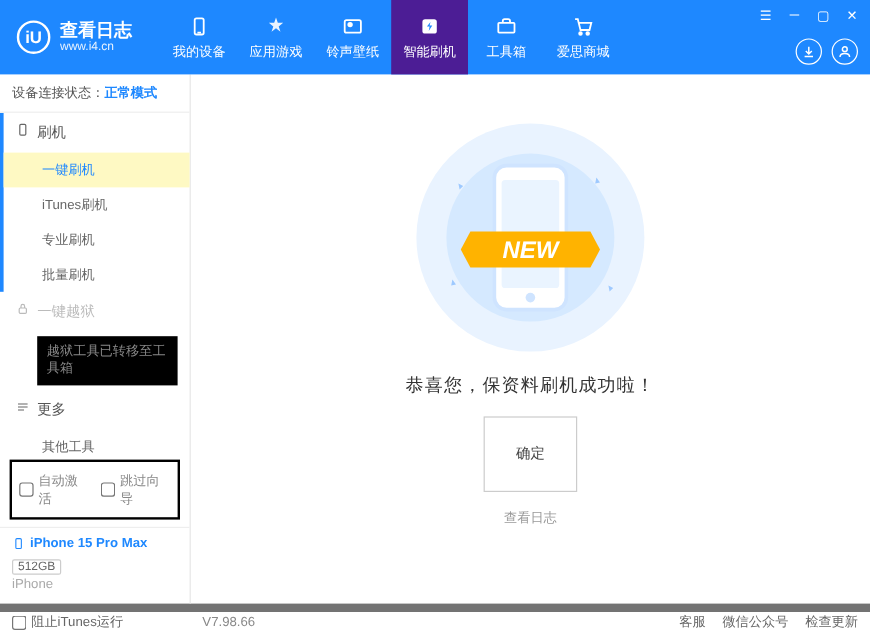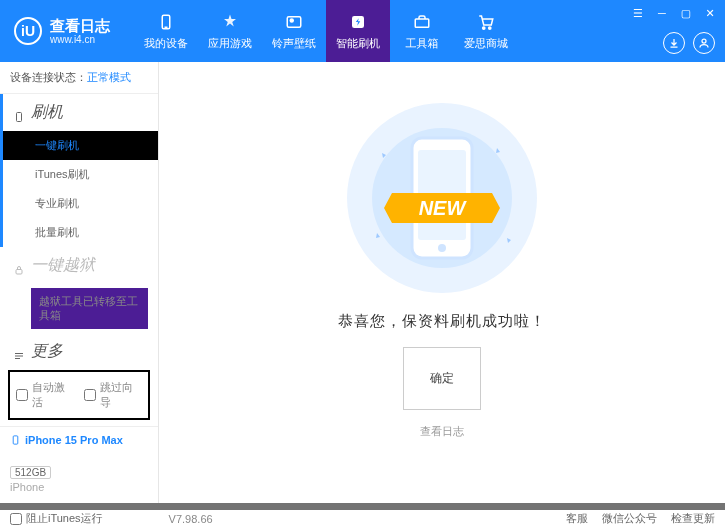--- a/index.html
+++ b/index.html
@@ -18,38 +18,38 @@
 .nav-icon { width: 20px; height: 20px; display: flex; align-items: center; justify-content: center; }
 
 .header-right { position: absolute; right: 8px; top: 6px; display: flex; align-items: center; gap: 10px; font-size: 11px; }
 .win-btn { width: 14px; height: 14px; cursor: pointer; display: flex; align-items: center; justify-content: center; }
 .header-circles { position: absolute; right: 10px; bottom: 8px; display: flex; gap: 8px; }
 .hc { width: 22px; height: 22px; border: 1.5px solid #fff; border-radius: 50%; display: flex; align-items: center; justify-content: center; cursor: pointer; }
 
 .body { display: flex; height: 441px; }
 .sidebar { width: 159px; border-right: 1px solid #e6e6e6; display: flex; flex-direction: column; }
 .status-bar { padding: 8px 10px; font-size: 11px; color: #555; border-bottom: 1px solid #eee; }
-.status-val { color: #1e88ff; font-weight: normal; }
+.status-val { color: #1e88ff; font-weight: bold; }
 
 .menu { flex: 1; overflow: auto; }
 .menu-group { border-left: 3px solid transparent; }
 .menu-group.active-group { border-left-color: #1e88ff; }
-.menu-header { display: flex; align-items: flex-end; padding: 8px 10px; color: #555; font-size: 16px; gap: 6px; cursor: pointer; font-style: italic; }
+.menu-header { display: flex; align-items: flex-start; padding: 8px 10px; color: #555; font-size: 12px; gap: 6px; cursor: pointer; }
 .menu-header.locked { color: #bbb; }
 .menu-sub { padding: 7px 10px 7px 32px; font-size: 11px; color: #666; cursor: pointer; }
-.menu-sub.active { background: #000000; color: #1e88ff; }
-.menu-sub.boxed { background: #4c1d95; color: #888; margin: 4px 10px 4px 28px; padding: 6px 8px; line-height: 1.3; }
+.menu-sub.active { background: #fef9c3; color: #1e88ff; }
+.menu-sub.boxed { background: #000000; color: #888; margin: 4px 10px 4px 28px; padding: 6px 8px; line-height: 1.3; }
 
 .checkbox-row { border: 2px solid #000000; margin: 6px 8px; padding: 8px 6px; display: flex; gap: 10px; font-size: 11px; color: #888; }
 .cb { display: flex; align-items: center; gap: 4px; cursor: pointer; }
 .cb input { width: 12px; height: 12px; }
 
 .device-info { padding: 6px 10px 10px; border-top: 1px solid #eee; font-size: 11px; }
 .dev-name { color: #1e88ff; font-weight: bold; display: flex; align-items: center; gap: 4px; }
-.dev-storage { display: inline-block; border: 1px solid #ccc; border-radius: 2px; padding: 0 4px; margin-top: 19px; color: #666; font-size: 10px; }
+.dev-storage { display: inline-block; border: 1px solid #ccc; border-radius: 2px; padding: 0 4px; margin-top: 6px; color: #666; font-size: 10px; }
 .dev-type { color: #aaa; margin-top: 2px; }
 
 .main { flex: 1; position: relative; display: flex; flex-direction: column; align-items: center; }
 .illus { margin-top: 36px; position: relative; width: 220px; height: 200px; display: flex; align-items: center; justify-content: center; }
 .congrats { margin-top: 14px; font-size: 15px; color: #333; letter-spacing: 1px; }
 .ok-btn { margin-top: 16px; border: 1px solid #ccc; background: #fff; padding: 22px 26px; font-size: 12px; cursor: pointer; color: #444; }
 .log-link { margin-top: 14px; font-size: 11px; color: #999; cursor: pointer; }
 
 .footer { height: 24px; border-top: 7px solid #737373; display: flex; align-items: center; padding: 0 10px; font-size: 11px; color: #666; }
 .footer-left { display: flex; align-items: center; gap: 6px; }

